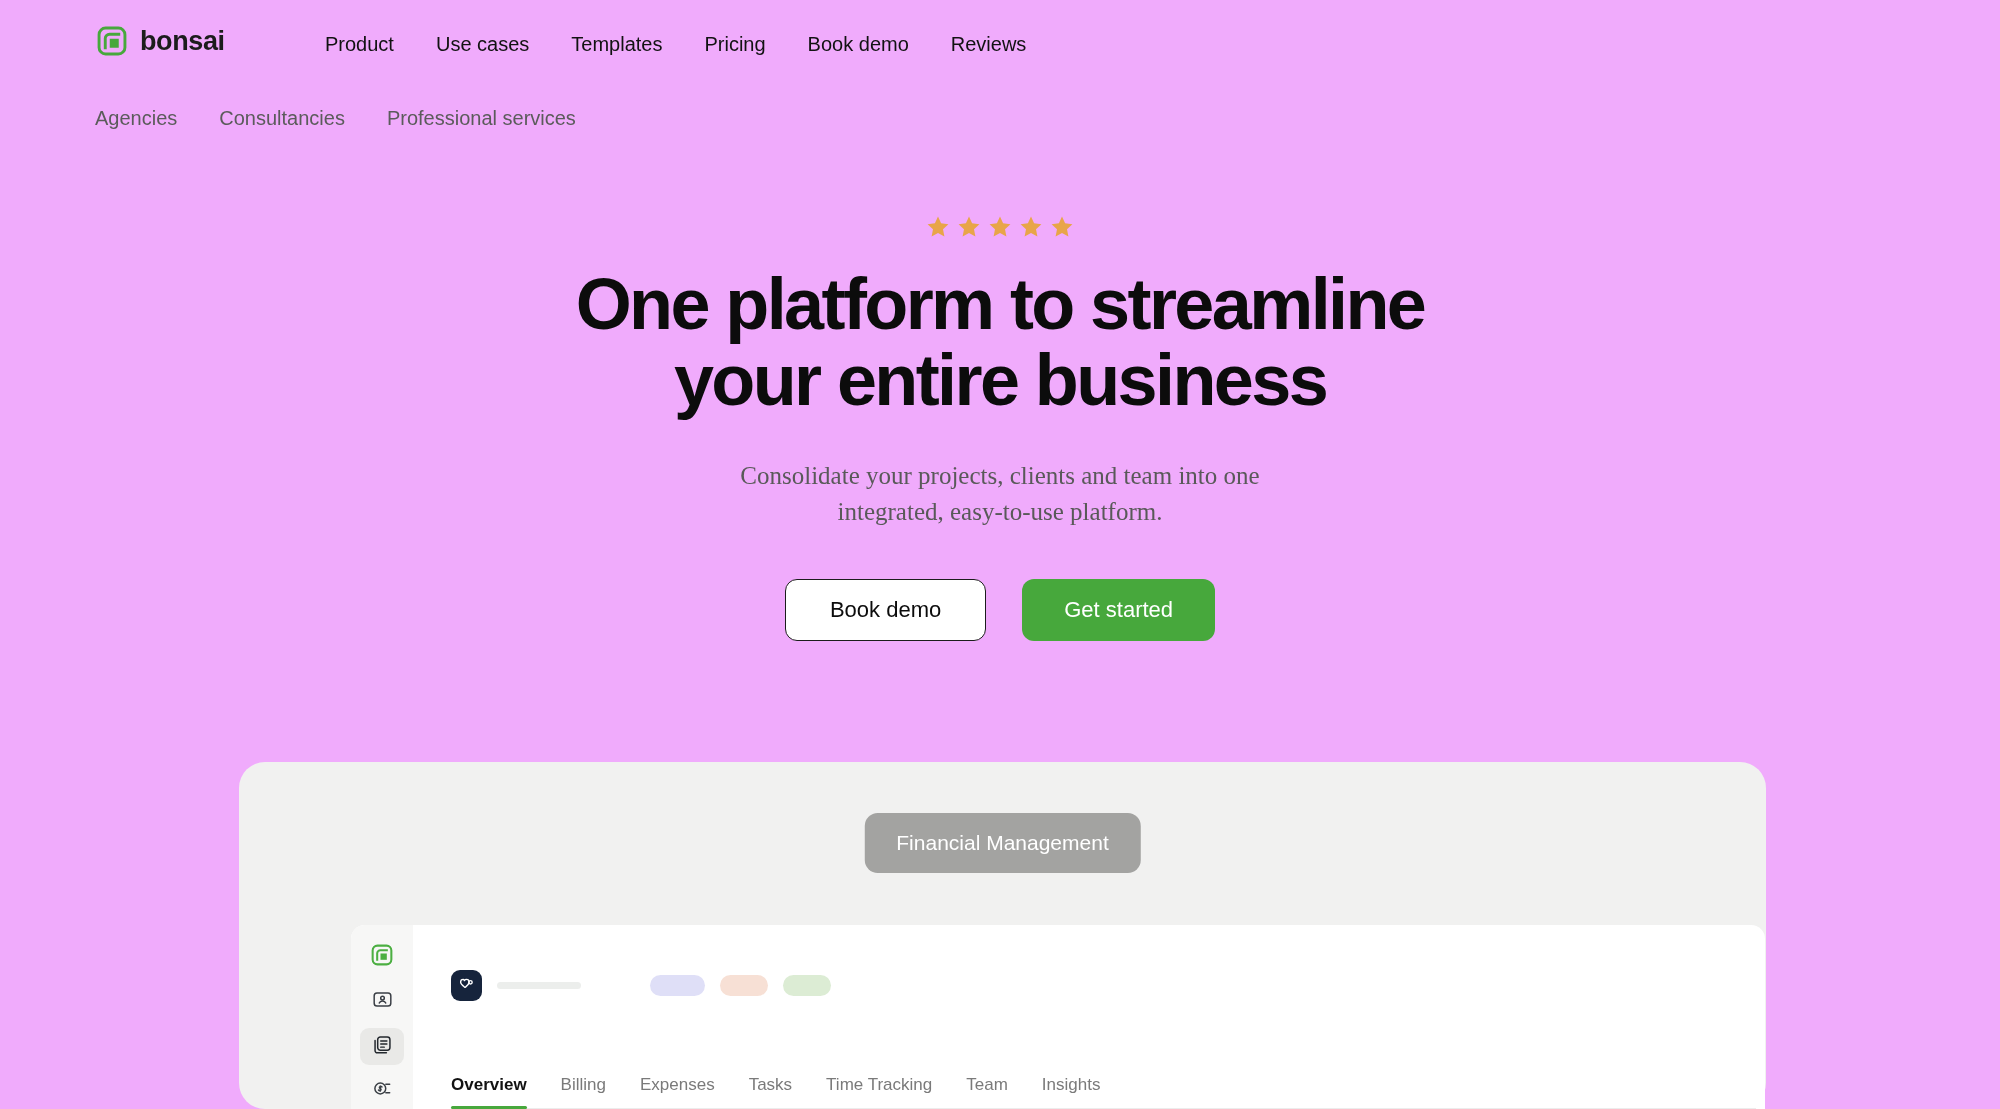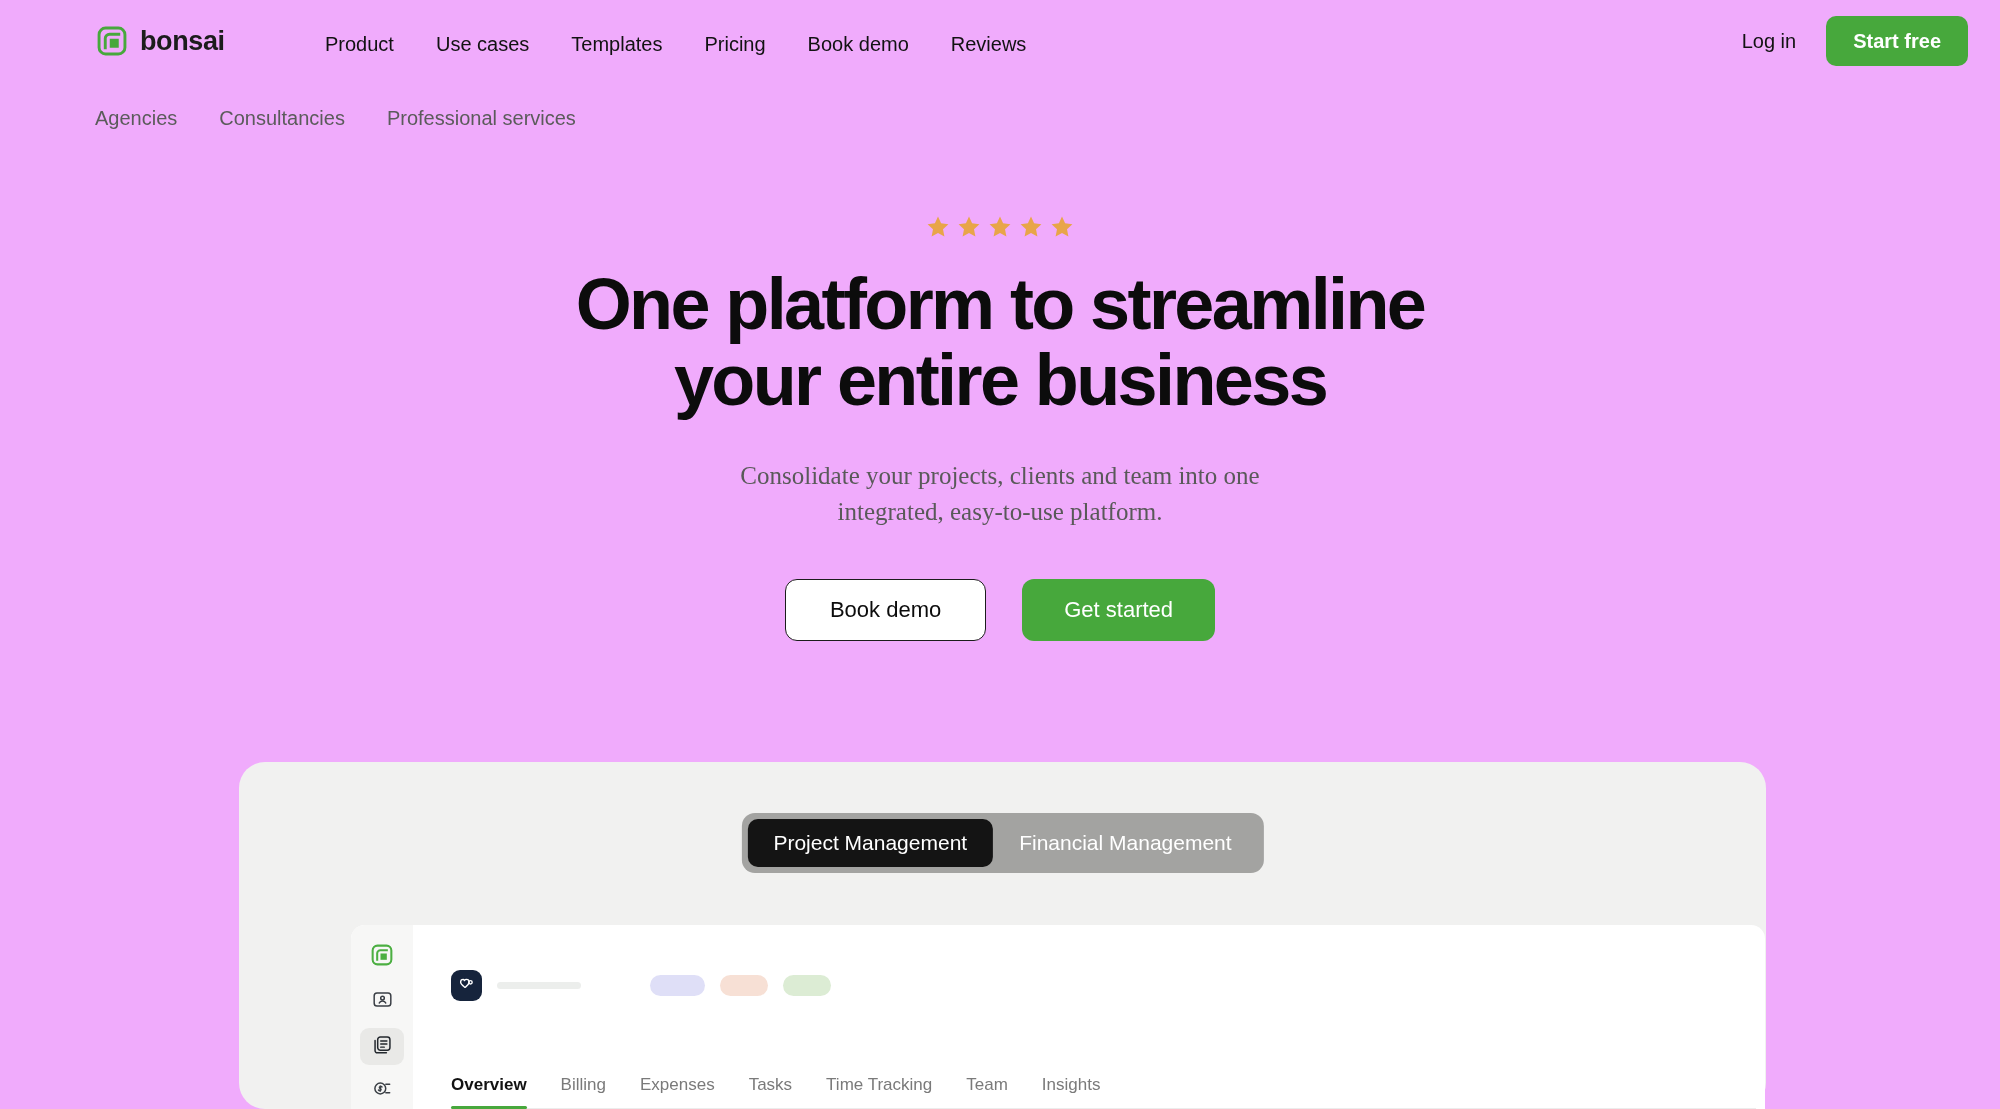--- a/index.html
+++ b/index.html
@@ -178,24 +178,20 @@
 
     <nav class="nav-links">
       <span class="nav-link">Product</span>
       <span class="nav-link">Use cases</span>
       <span class="nav-link">Templates</span>
       <span class="nav-link">Pricing</span>
       <span class="nav-link">Book demo</span>
       <span class="nav-link">Reviews</span>
     </nav>
 
-    <div class="nav-right">
-      <span class="login-link">Log in</span>
-      <button class="btn-startfree">Start free</button>
-    </div>
   </div>
 
   <div class="subnav">
     <div class="subnav-inner">
       <span class="subnav-link">Agencies</span>
       <span class="subnav-link">Consultancies</span>
       <span class="subnav-link">Professional services</span>
     </div>
   </div>
 
@@ -241,21 +237,20 @@
 
     <div class="cta-row">
       <button class="btn-bookdemo">Book demo</button>
       <button class="btn-getstarted">Get started</button>
     </div>
   </div>
 
   <div class="showcase">
 
     <div class="seg-wrap">
-      <button class="seg active">Project Management</button>
       <button class="seg">Financial Management</button>
     </div>
 
     <div class="app">
 
       <div class="app-sidebar">
         <div class="side-btn">
           <span>
             <svg width="22" height="22" viewBox="0 0 32 32" fill="none">
               <rect x="2.4" y="2.4" width="27.2" height="27.2" rx="7" stroke="#4caf42" stroke-width="3"></rect>

